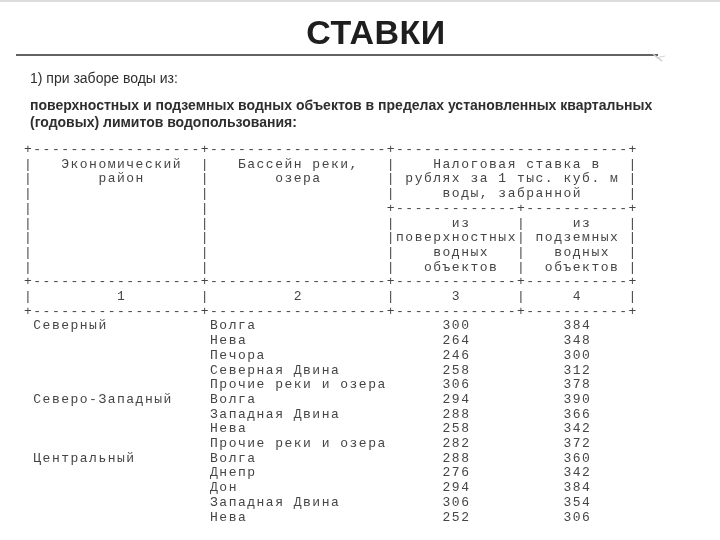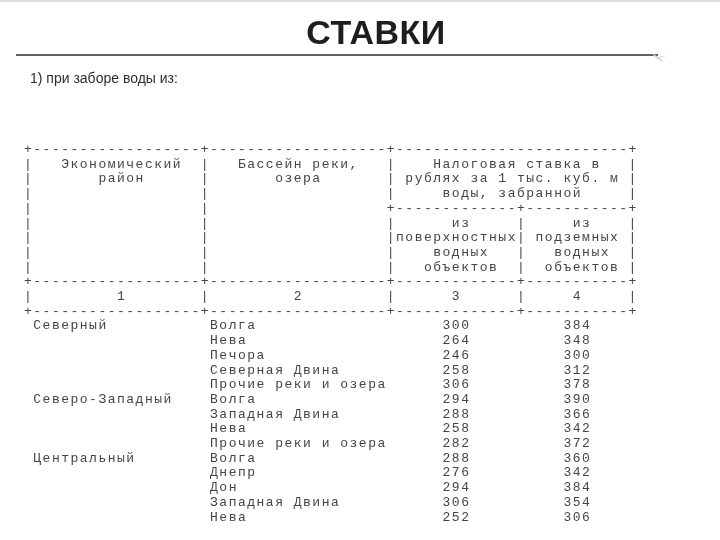--- a/index.html
+++ b/index.html
@@ -85,20 +85,22 @@
 
   <div class="rule"></div>
 
   <svg class="flourish" width="22" height="18" viewBox="0 0 22 18">
     <path d="M1 8 L10 15" stroke="#c9c9c9" stroke-width="1.4" fill="none"></path>
     <path d="M4 12 L13 10" stroke="#d6d6d6" stroke-width="1.2" fill="none"></path>
   </svg>
 
   <p class="intro">1) при заборе воды из:</p>
 
+  <p class="limits">поверхностных и подземных водных объектов в пределах установленных квартальных
+(годовых) лимитов водопользования:</p>
 
   <pre class="ascii-table">+------------------+-------------------+-------------------------+
 |   Экономический  |   Бассейн реки,   |    Налоговая ставка в   |
 |       район      |       озера       | рублях за 1 тыс. куб. м |
 |                  |                   |     воды, забранной     |
 |                  |                   +-------------+-----------+
 |                  |                   |      из     |     из    |
 |                  |                   |поверхностных| подземных |
 |                  |                   |    водных   |   водных  |
 |                  |                   |   объектов  |  объектов |

